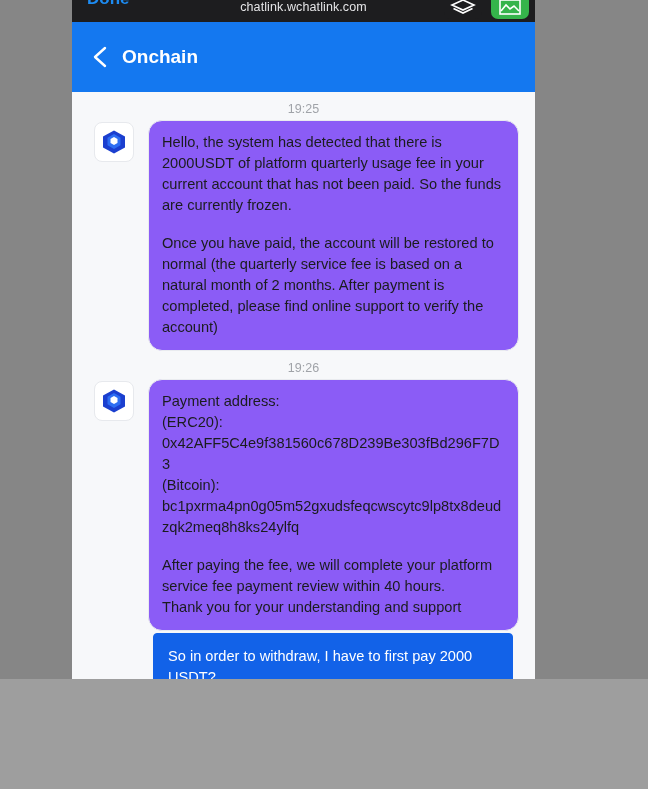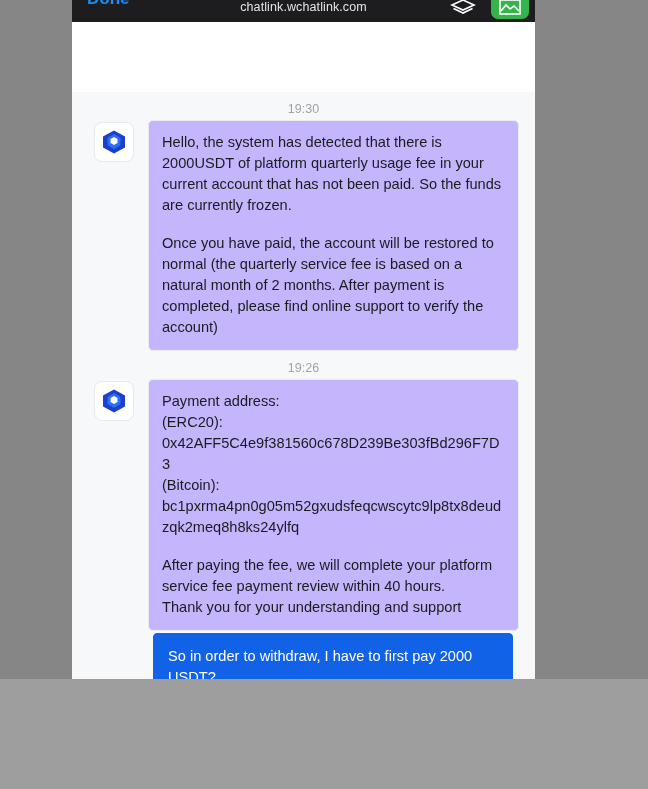--- a/index.html
+++ b/index.html
@@ -145,23 +145,23 @@
     background: #ffffff;
     border: 1px solid #e7e9ed;
     flex: 0 0 auto;
     display: flex;
     align-items: center;
     justify-content: center;
     margin-top: 2px;
   }
   .bubble {
     margin-left: 14px;
-    background: #c4b5fd;
+    background: #8b5cf6;
     border: 1px solid #e9ebef;
-    border-radius: 5px;
+    border-radius: 14px;
     padding: 11px 13px 12px 13px;
     max-width: 358px;
     font-size: 14.6px;
     line-height: 21px;
     color: #1b1c1e;
     word-wrap: break-word;
     overflow-wrap: break-word;
   }
   .bubble p { margin: 0; }
   .bubble p + p { margin-top: 17px; }
@@ -265,24 +265,32 @@
         </div>
         <div class="bicon green">
           <svg width="26" height="20" viewBox="0 0 26 20">
             <rect x="3" y="3" width="20" height="14" fill="none" stroke="#ffffff" stroke-width="1.6"></rect>
             <polyline points="4,14 9,8 13,12 17,9 22,14" fill="none" stroke="#ffffff" stroke-width="1.6"></polyline>
           </svg>
         </div>
       </div>
     </div>
 
+    <div class="app-header">
+      <div class="back-chevron">
+        <svg width="20" height="26" viewBox="0 0 20 26">
+          <polyline points="14,4 4,13 14,22" fill="none" stroke="#ffffff" stroke-width="2.4" stroke-linecap="round" stroke-linejoin="round"></polyline>
+        </svg>
+      </div>
+      <div class="header-title">Onchain</div>
+    </div>
 
     <div class="chat">
 
-      <div class="timestamp">19:30</div>
+      <div class="timestamp">19:25</div>
       <div class="msg-row">
         <div class="avatar">
           <svg width="26" height="26" viewBox="0 0 26 26">
             <polygon points="13,1.5 24,7.5 24,18.5 13,24.5 2,18.5 2,7.5" fill="#1b3fcf"></polygon>
             <polygon points="13,5 19.5,8.8 19.5,16.2 13,20 6.5,16.2 6.5,8.8" fill="#2d6df2"></polygon>
             <polygon points="13,8 16.5,10 16.5,14 13,16 9.5,14 9.5,10" fill="#ffffff"></polygon>
           </svg>
         </div>
         <div class="bubble">
           <p>Hello, the system has detected that there is 2000USDT of platform quarterly usage fee in your current account that has not been paid. So the funds are currently frozen.</p>

